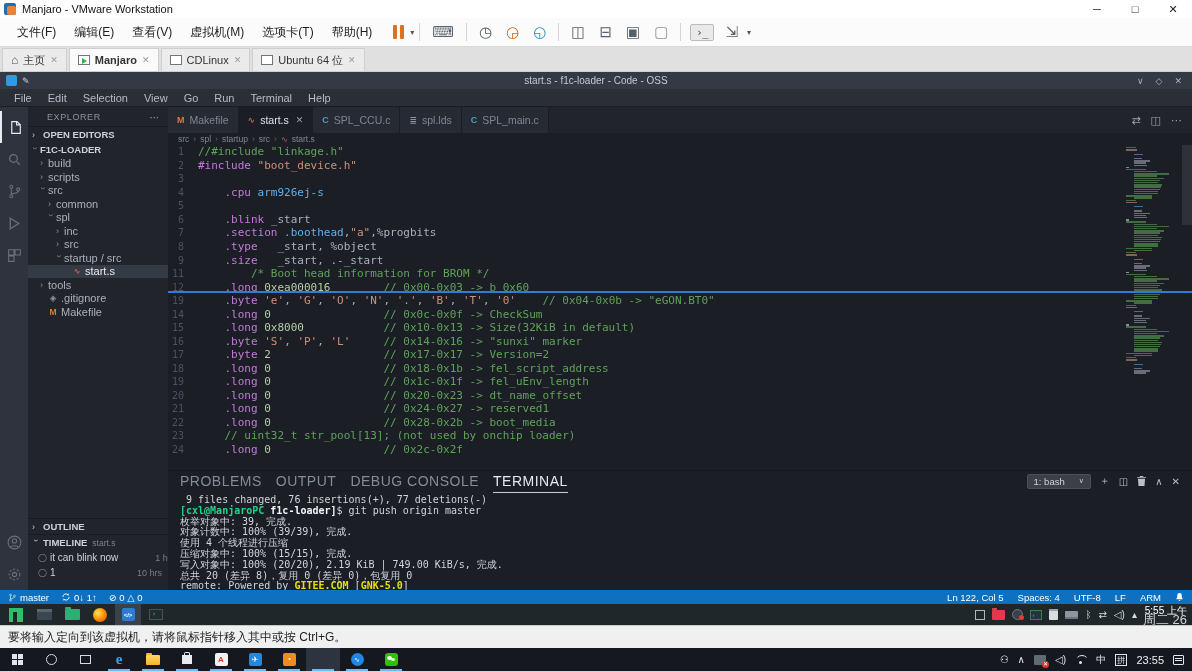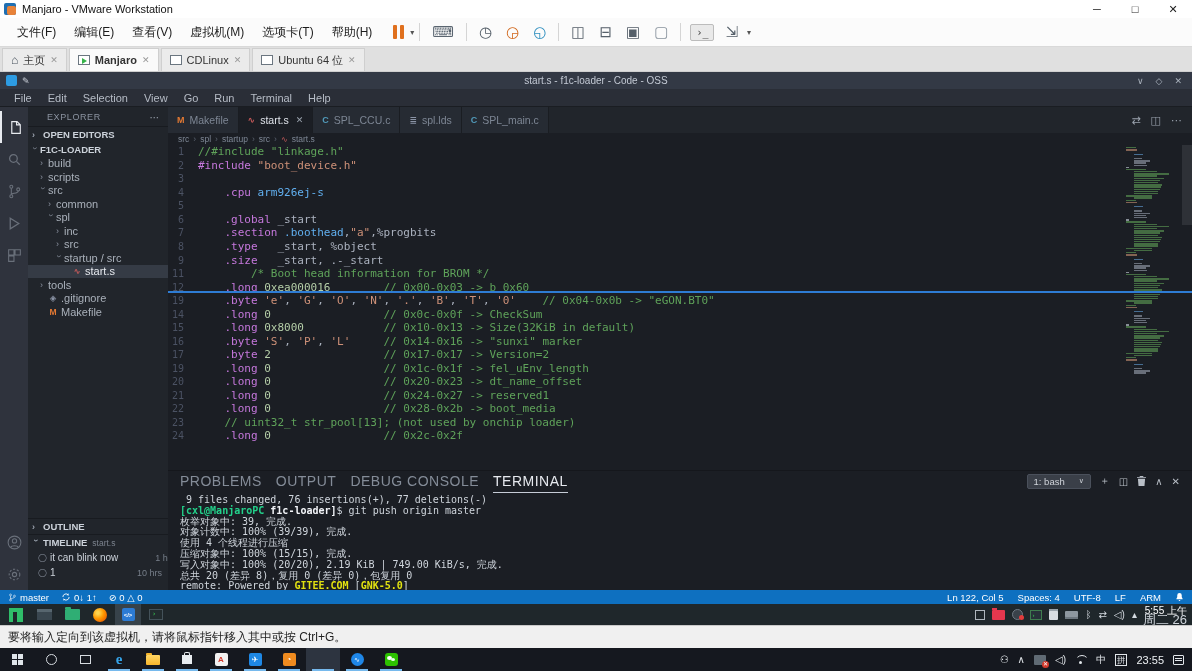--- a/index.html
+++ b/index.html
@@ -445,21 +445,21 @@
               <div class="cl">
                 <span class="ln">4</span>
                 <span class="ct"><span class="p">    </span><span class="d">.cpu</span><span class="b"> arm926ej-s</span></span>
               </div>
               <div class="cl">
                 <span class="ln">5</span>
                 <span class="ct"></span>
               </div>
               <div class="cl">
                 <span class="ln">6</span>
-                <span class="ct"><span class="p">    </span><span class="d">.global</span><span class="p"> _start</span></span>
+                <span class="ct"><span class="p">    </span><span class="d">.blink</span><span class="p"> _start</span></span>
               </div>
               <div class="cl">
                 <span class="ln">7</span>
                 <span class="ct"><span class="p">    </span><span class="d">.section</span><span class="b"> .boothead</span><span class="p">,</span><span class="s">"a"</span><span class="p">,%progbits</span></span>
               </div>
               <div class="cl">
                 <span class="ln">8</span>
                 <span class="ct"><span class="p">    </span><span class="d">.type</span><span class="p">   _start, %object</span></span>
               </div>
               <div class="cl">
@@ -486,20 +486,24 @@
                 <span class="ln">15</span>
                 <span class="ct"><span class="p">    </span><span class="d">.long</span><span class="n"> 0x8000</span><span class="c">            // 0x10-0x13 -&gt; Size(32KiB in default)</span></span>
               </div>
               <div class="cl">
                 <span class="ln">16</span>
                 <span class="ct"><span class="p">    </span><span class="d">.byte</span><span class="s"> 'S'</span><span class="p">, </span><span class="s">'P'</span><span class="p">, </span><span class="s">'L'</span><span class="c">     // 0x14-0x16 -&gt; "sunxi" marker</span></span>
               </div>
               <div class="cl">
                 <span class="ln">17</span>
                 <span class="ct"><span class="p">    </span><span class="d">.byte</span><span class="n"> 2</span><span class="c">                 // 0x17-0x17 -&gt; Version=2</span></span>
+              </div>
+              <div class="cl">
+                <span class="ln">18</span>
+                <span class="ct"><span class="p">    </span><span class="d">.long</span><span class="n"> 0</span><span class="c">                 // 0x18-0x1b -&gt; fel_script_address</span></span>
               </div>
               <div class="cl">
                 <span class="ln">19</span>
                 <span class="ct"><span class="p">    </span><span class="d">.long</span><span class="n"> 0</span><span class="c">                 // 0x1c-0x1f -&gt; fel_uEnv_length</span></span>
               </div>
               <div class="cl">
                 <span class="ln">20</span>
                 <span class="ct"><span class="p">    </span><span class="d">.long</span><span class="n"> 0</span><span class="c">                 // 0x20-0x23 -&gt; dt_name_offset</span></span>
               </div>
               <div class="cl">

